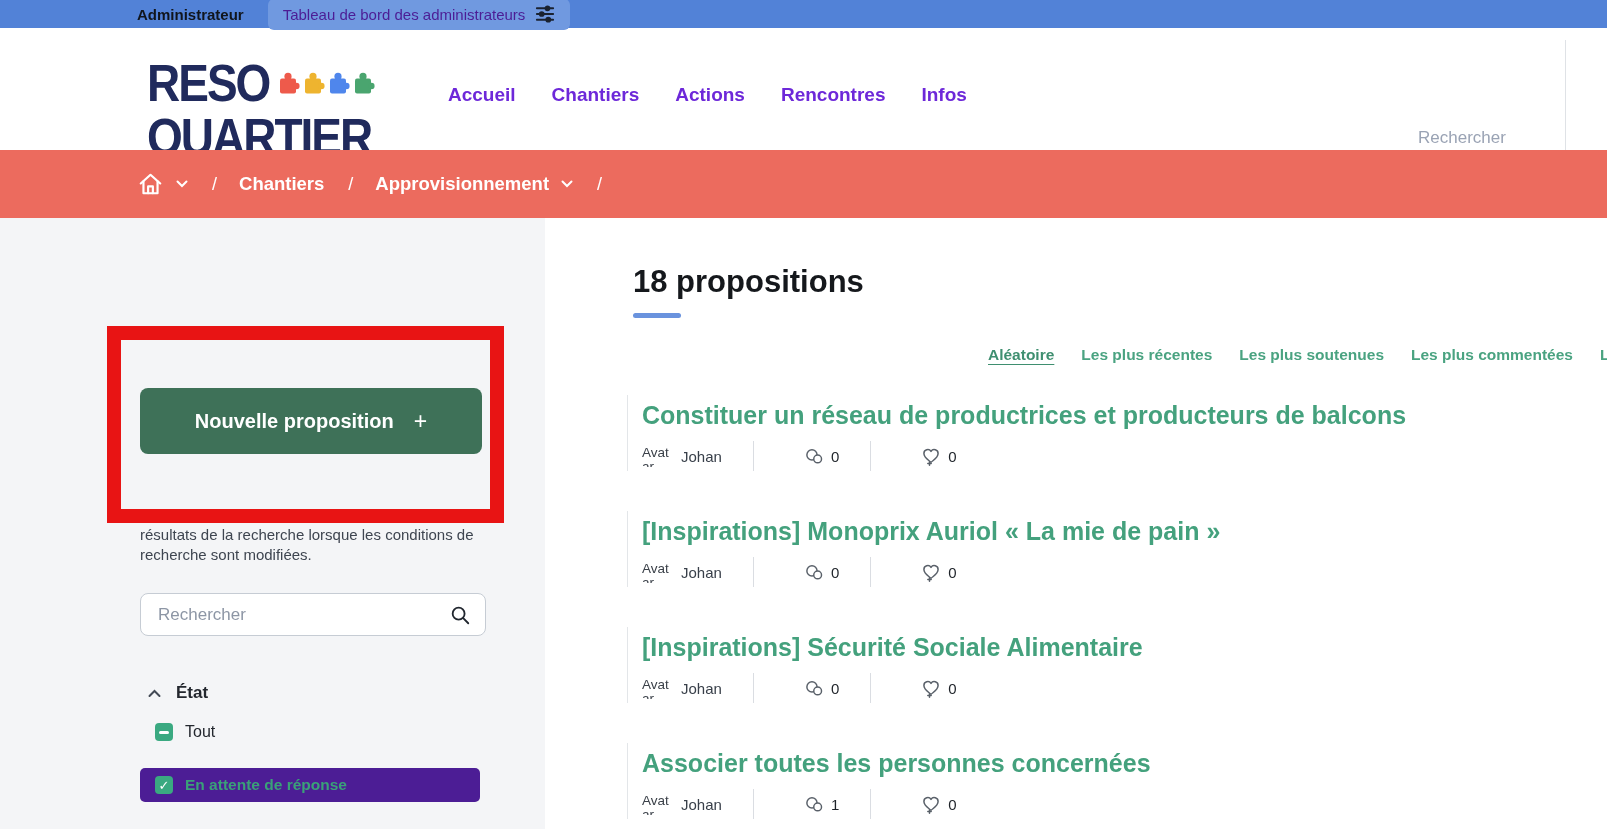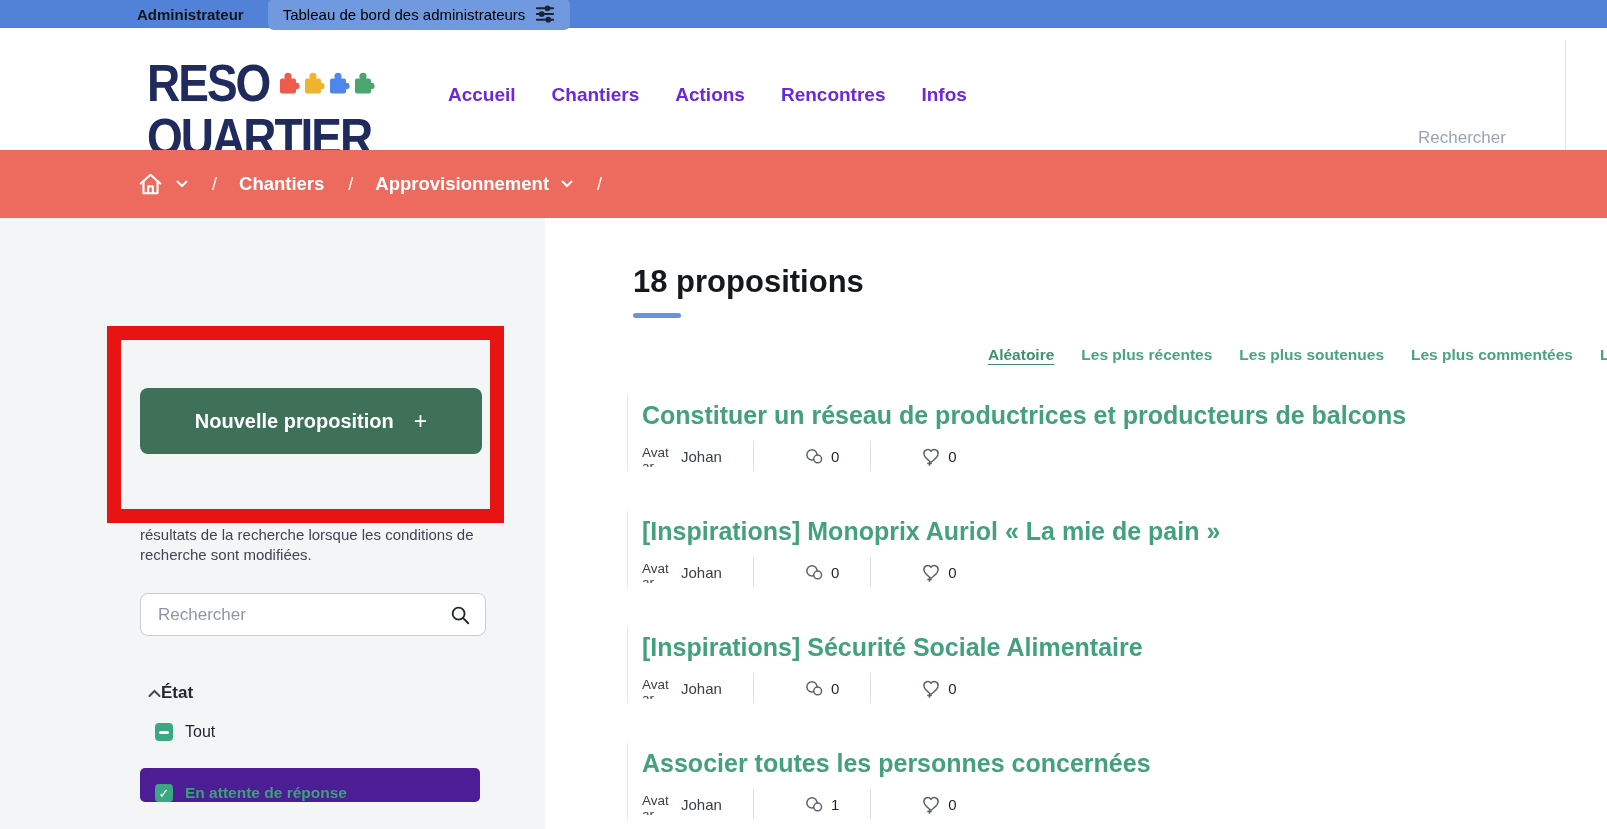--- a/index.html
+++ b/index.html
@@ -4,21 +4,21 @@
 <style>
   html,body{margin:0;padding:0;}
   body{font-family:"Liberation Sans","DejaVu Sans",sans-serif;background:#fff;}
   .page{position:relative;width:1607px;height:829px;overflow:hidden;background:#fff;}
 
   
   .admin-bar{position:absolute;left:0;top:0;width:100%;height:28px;background:#5282d7;
     display:flex;align-items:center;padding-left:137px;box-sizing:border-box;}
   .admin-role{font-size:15px;font-weight:700;color:#10151c;}
   .admin-pill{margin-left:24px;height:31px;border-radius:6px;background:#7099e0;border:none;
-    display:flex;align-items:center;gap:10px;padding:0 15px;font-size:15px;color:#000000;
+    display:flex;align-items:center;gap:10px;padding:0 15px;font-size:15px;color:#4c1d95;
     font-family:inherit;cursor:pointer;}
 
   
   .header{position:absolute;left:0;top:40px;width:100%;height:110px;background:#fff;overflow:hidden;}
   .logo{position:absolute;left:147px;top:18px;cursor:pointer;}
   .logo-row{display:flex;align-items:flex-end;gap:3px;}
   .logo-txt{font-size:46px;font-weight:900;color:#202a5c;letter-spacing:-2px;line-height:0.98;
     transform:scaleY(1.12);transform-origin:top left;display:block;}
   .pieces{display:flex;align-items:flex-end;gap:1px;margin-left:4px;margin-bottom:2px;}
   .nav{position:absolute;left:448px;top:0;height:110px;display:flex;align-items:center;gap:36px;}
@@ -49,23 +49,23 @@
     gap:20px;font-size:20px;font-weight:700;font-family:inherit;cursor:pointer;z-index:10;}
   .new-btn .plus{font-size:23px;font-weight:400;}
   .filter-desc{position:absolute;left:140px;top:287px;width:348px;margin:0;font-size:15px;
     line-height:20px;color:#3e4550;}
   .search-box{position:absolute;left:140px;top:375px;width:346px;height:43px;background:#fff;
     border:1.5px solid #c6ccd4;border-radius:8px;box-sizing:border-box;display:flex;align-items:center;}
   .search-box input{flex:1;border:none;outline:none;background:transparent;padding:0 12px 0 17px;
     font-size:17px;color:#30363f;font-family:inherit;}
   .search-box input::placeholder{color:#8d96a5;}
   .search-box .mag{margin-right:14px;display:flex;cursor:pointer;}
-  .filter-head{position:absolute;left:148px;top:465px;display:flex;align-items:center;}
+  .filter-head{position:absolute;left:148px;top:465px;display:flex;align-items:center;gap:15px;}
   .filter-head .ttl{font-size:17px;font-weight:700;color:#23272e;}
-  .opt-row{position:absolute;display:flex;align-items:flex-end;gap:12px;cursor:pointer;}
+  .opt-row{position:absolute;display:flex;align-items:center;gap:12px;cursor:pointer;}
   .opt-tout{left:155px;top:505px;}
   .opt-row .lbl{font-size:16px;color:#23272e;}
   .opt-hl{left:140px;top:550px;width:340px;height:34px;background:#4c1d95;border-radius:5px;
     padding-left:15px;box-sizing:border-box;}
   .opt-hl .lbl{font-size:15.5px;font-weight:700;color:#3aa178;}
   .cb{width:18px;height:18px;border-radius:4px;background:#3aa981;display:flex;align-items:center;
     justify-content:center;flex:0 0 auto;cursor:pointer;}
   .cb.ind::after{content:"";width:10px;height:3px;background:#fff;border-radius:1.5px;}
   .cb.chk::after{content:"✓";color:#fff;font-size:13px;font-weight:700;line-height:1;}
 

